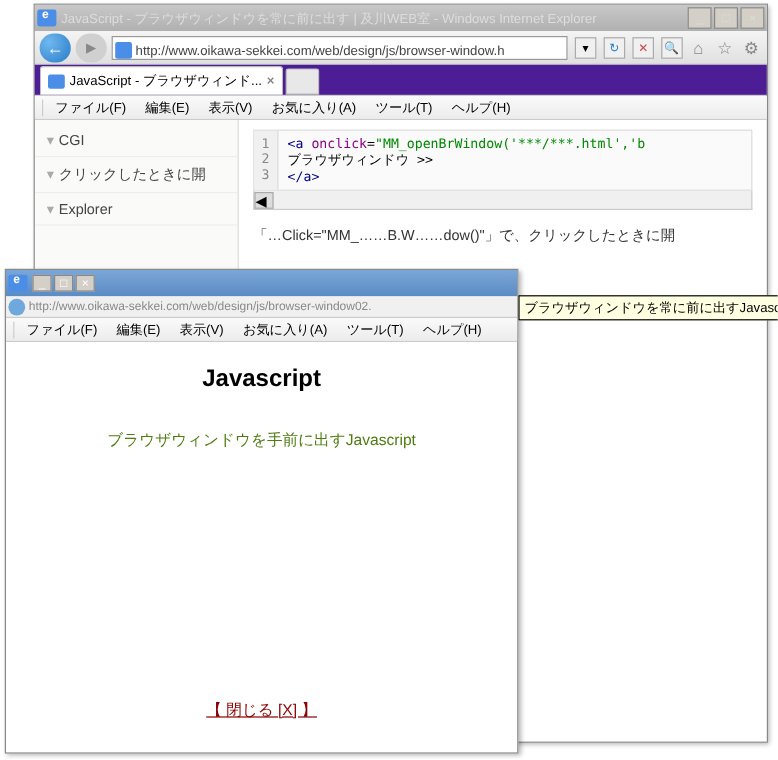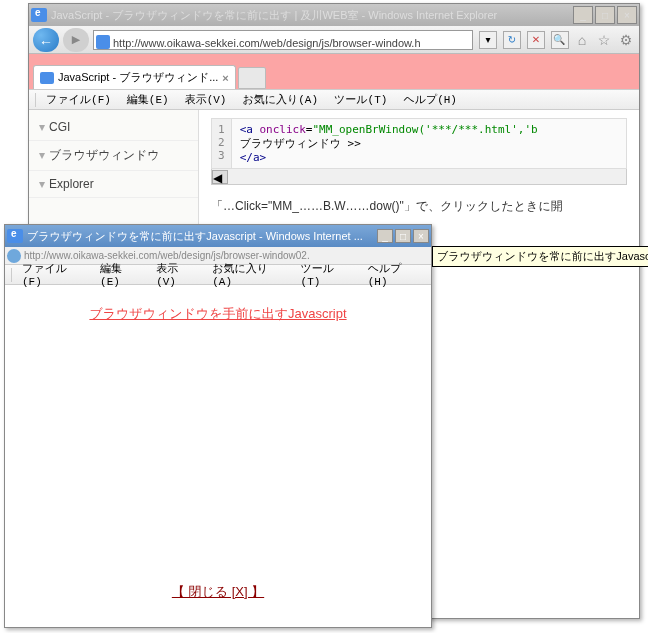--- a/index.html
+++ b/index.html
@@ -18,27 +18,27 @@
 .navbar { height: 28px; background: linear-gradient(to bottom, #f4f4f4, #e0e0e0); border-bottom: 1px solid #bbb; display: flex; align-items: center; padding: 0 4px; gap: 4px; }
 .nav-btn { width: 26px; height: 24px; border-radius: 12px; display: flex; align-items: center; justify-content: center; cursor: pointer; }
 .nav-btn.back { background: radial-gradient(circle at 30% 30%, #6fb8f0, #2a7cc8); color: #fff; font-size: 14px; }
 .nav-btn.fwd { background: #d0d0d0; color: #888; font-size: 11px; }
 .url-bar { flex: 1; height: 20px; border: 1px solid #999; background: #fff; display: flex; align-items: flex-end; padding: 0 2px; }
 .url-icon { width: 14px; height: 14px; background: #4a8ee8; border-radius: 2px; margin-right: 3px; }
 .url-text { flex: 1; font-size: 11px; color: #444; overflow: hidden; white-space: nowrap; }
 .url-btn { width: 18px; height: 18px; border: 1px solid #aaa; background: #f0f0f0; margin-left: 2px; cursor: pointer; display: flex; align-items: center; justify-content: center; font-size: 10px; }
 .nav-icon { width: 18px; height: 18px; color: #888; cursor: pointer; display: flex; align-items: center; justify-content: center; font-size: 14px; }
 
-.tabbar { height: 36px; background: #fca5a5; display: flex; align-items: flex-end; padding: 0 4px; border-bottom: 1px solid #ccc; }
+.tabbar { height: 26px; background: #4c1d95; display: flex; align-items: flex-end; padding: 0 4px; border-bottom: 1px solid #ccc; }
 .tab { height: 24px; border: 1px solid #bbb; border-bottom: none; background: #fff; display: flex; align-items: center; padding: 0 6px; gap: 4px; font-size: 11px; border-radius: 3px 3px 0 0; }
 .tab .ie-icon { width: 14px; height: 12px; background: #4a8ee8; border-radius: 2px; }
 .tab .close-x { color: #888; font-weight: bold; cursor: pointer; }
 .tab-new { width: 28px; height: 22px; border: 1px solid #bbb; background: #e8e8e8; margin-left: 2px; border-radius: 2px 2px 0 0; cursor: pointer; }
 
-.menubar { height: 20px; background: linear-gradient(to bottom, #fafafa, #ececec); border-bottom: 1px solid #ccc; display: flex; align-items: center; padding: 0 4px; font-size: 11px; font-family: Liberation Mono, monospace; }
+.menubar { height: 20px; background: linear-gradient(to bottom, #fafafa, #ececec); border-bottom: 1px solid #ccc; display: flex; align-items: center; padding: 0 4px; font-size: 11px; }
 .menu-item { padding: 2px 8px; cursor: pointer; }
 .menu-sep { width: 1px; height: 14px; background: #ccc; margin: 0 2px; }
 
 .content { display: flex; height: calc(100% - 96px); overflow: hidden; }
 .sidebar { width: 170px; background: #fafaf8; border-right: 1px solid #ddd; padding: 4px 0; }
 .side-item { padding: 6px 10px; font-size: 12px; color: #444; border-bottom: 1px solid #eee; cursor: pointer; }
 .side-item .arrow { color: #aaa; margin-right: 4px; }
 .main { flex: 1; padding: 8px 12px; overflow: hidden; }
 .main-label { font-size: 12px; color: #333; margin-bottom: 6px; }
 .code-block { border: 1px solid #ddd; background: #fafafa; font-family: monospace; font-size: 11px; display: flex; }
@@ -49,21 +49,21 @@
 .code-lines .str { color: #080; }
 .hscroll { height: 16px; background: #f0f0f0; border: 1px solid #ccc; border-top: none; display: flex; align-items: center; }
 .hscroll-track { flex: 1; }
 .hscroll-btn { width: 16px; height: 14px; background: #ddd; border: 1px solid #aaa; cursor: pointer; }
 .article-text { margin-top: 12px; font-size: 12px; color: #333; line-height: 1.6; }
 .article-link { color: #8b4513; margin-top: 20px; display: block; }
 
 .popup-content { padding: 20px 10px; text-align: center; height: calc(100% - 76px); position: relative; }
 .popup-h1 { font-size: 24px; font-weight: bold; margin-bottom: 2px; }
 .popup-h2 { font-size: 20px; font-weight: bold; margin-bottom: 30px; }
-.popup-link { color: #ef4444; text-decoration: underline; font-size: 13px; cursor: pointer; }
+.popup-link { color: #4d7c0f; font-size: 13px; cursor: pointer; }
 .popup-close { position: absolute; bottom: 10px; left: 0; right: 0; text-align: center; }
 .popup-close a { color: #8b0000; text-decoration: underline; font-size: 13px; cursor: pointer; }
 
 .tooltip { position: absolute; background: #ffffe1; border: 1px solid #000; padding: 2px 4px; font-size: 11px; white-space: nowrap; z-index: 100; }
 .addr-bar { height: 18px; background: #f0f0f0; border-bottom: 1px solid #ccc; display: flex; align-items: center; font-size: 10px; color: #888; padding: 0 2px; }
 .addr-bar .globe { width: 14px; height: 14px; background: #6fa8dc; border-radius: 50%; margin-right: 3px; }
 </style>
 </head>
 <body>
 
@@ -105,21 +105,21 @@
     <span class="menu-item">ファイル(F)</span>
     <span class="menu-item">編集(E)</span>
     <span class="menu-item">表示(V)</span>
     <span class="menu-item">お気に入り(A)</span>
     <span class="menu-item">ツール(T)</span>
     <span class="menu-item">ヘルプ(H)</span>
   </div>
   <div class="content">
     <div class="sidebar">
       <div class="side-item"><span class="arrow">▾</span><span>CGI</span></div>
-      <div class="side-item"><span class="arrow">▾</span><span>ブラウザウィンドウ</span></div>
+      <div class="side-item"><span class="arrow">▾</span><span>クリックしたときに開</span></div>
       <div class="side-item"><span class="arrow">▾</span><span>Explorer</span></div>
     </div>
     <div class="main">
       <div class="code-block">
         <div class="line-nums">1<br>2<br>3</div>
         <div class="code-lines">
           <span class="tag">&lt;</span><span class="tag">a</span><span class="attr"> onclick</span><span>=</span><span class="str">"MM_openBrWindow('***/***.html','b</span><br>
           <span>ブラウザウィンドウ &gt;&gt;</span><br>
           <span class="tag">&lt;/</span><span class="tag">a</span><span class="tag">&gt;</span>
         </div>
@@ -132,41 +132,41 @@
       <div class="article-text" style="margin-top:40px;">ドウの横幅を600pxに、</div>
       <div class="article-text" style="margin-top:0;">ドウの高さを400pxに設定。</div>
       <a class="article-link" style="margin-top:80px;">開きます &gt;&gt;</a>
     </div>
   </div>
 </div>
 
 <div class="window" style="left:4px; top:224px; width:428px; height:404px; z-index:10;">
   <div class="titlebar">
     <span class="ie-icon"></span>
-    <span class="title-text">ブラウザウィンドウを常に前に出すJavascript - Windows Internet ...</span>
     <div class="win-buttons">
       <div class="win-btn small">_</div>
       <div class="win-btn small">□</div>
       <div class="win-btn small">×</div>
     </div>
   </div>
   <div class="addr-bar">
     <span class="globe"></span>
     <span>http://www.oikawa-sekkei.com/web/design/js/browser-window02.</span>
   </div>
   <div class="menubar">
     <span class="menu-sep"></span>
     <span class="menu-item">ファイル(F)</span>
     <span class="menu-item">編集(E)</span>
     <span class="menu-item">表示(V)</span>
     <span class="menu-item">お気に入り(A)</span>
     <span class="menu-item">ツール(T)</span>
     <span class="menu-item">ヘルプ(H)</span>
   </div>
   <div class="popup-content">
+    <div class="popup-h2">Javascript</div>
     <a class="popup-link">ブラウザウィンドウを手前に出すJavascript</a>
     <div class="popup-close">
       <a>【 閉じる [X] 】</a>
     </div>
   </div>
 </div>
 
 <div class="tooltip" style="left:432px; top:246px;">ブラウザウィンドウを常に前に出すJavascript - Windows I</div>
 
 </body></html>

